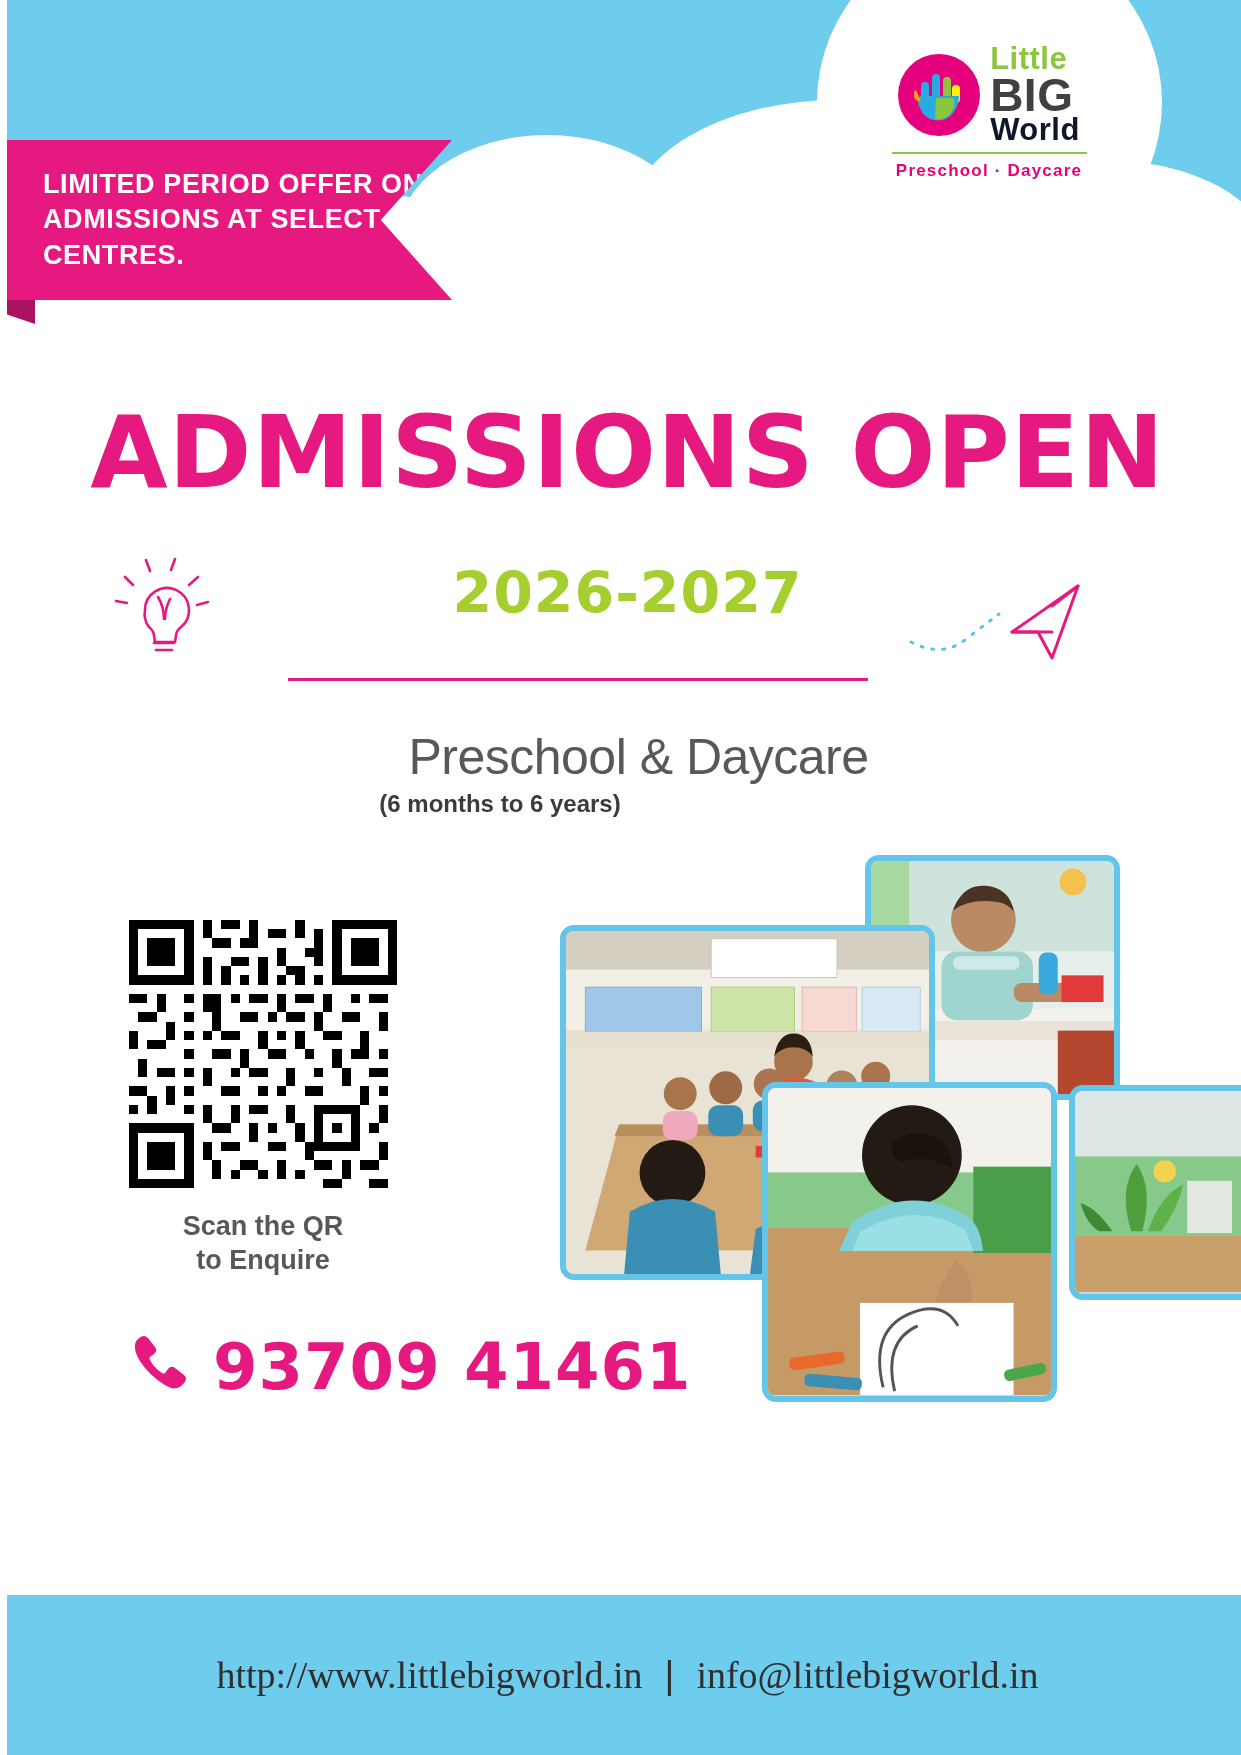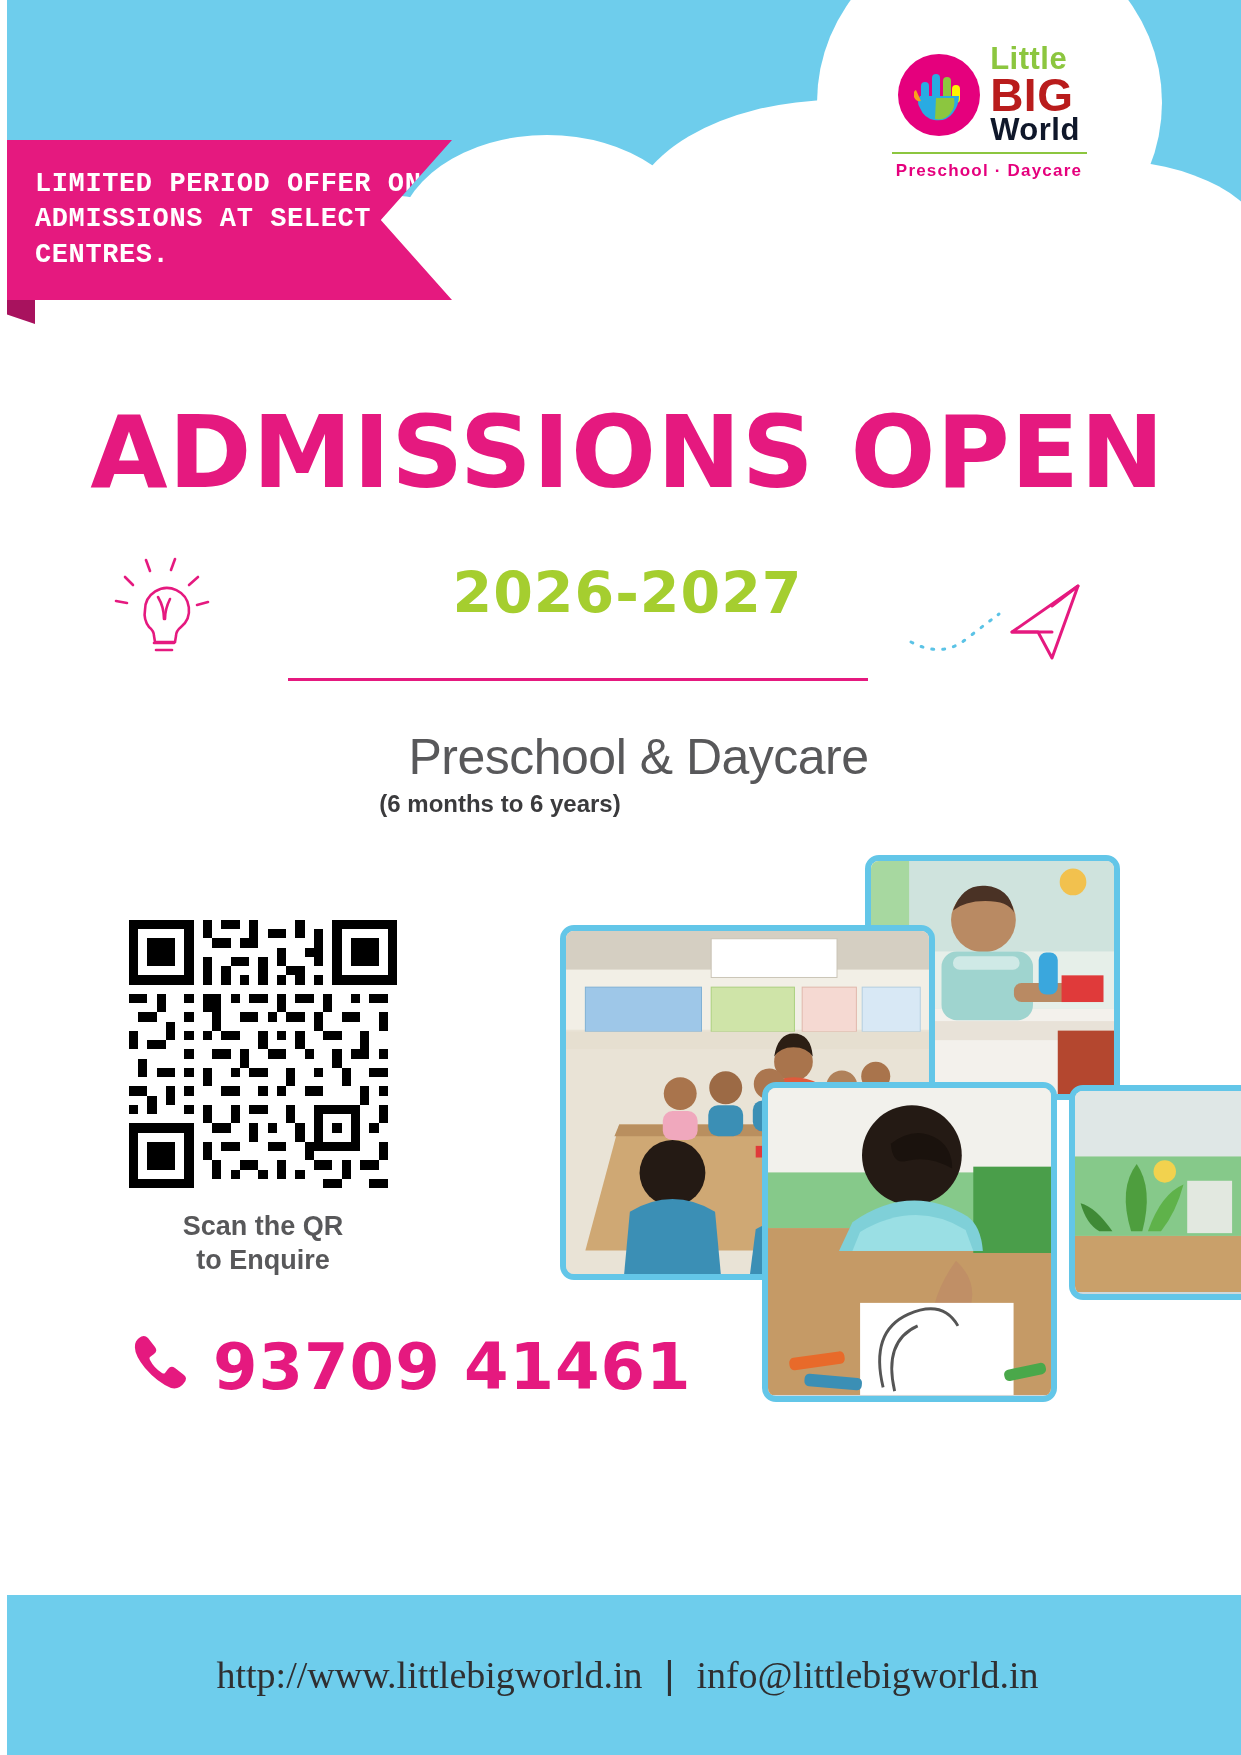--- a/index.html
+++ b/index.html
@@ -94,21 +94,21 @@
   }
   .logo-little {
     font-size: 31px;
     font-weight: bold;
     color: #8cc63f;
     letter-spacing: 0.5px;
   }
   .logo-big {
     font-size: 46px;
     font-weight: bold;
-    color: #b91c1c;
+    color: #404040;
     letter-spacing: 0.5px;
   }
   .logo-world {
     font-size: 31px;
     font-weight: bold;
     color: #0f172a;
     letter-spacing: 0.5px;
     text-align: center;
   }
   .logo-divider {
@@ -147,23 +147,23 @@
     background: #a8125e;
     z-index: 6;
     clip-path: polygon(0 0, 100% 0, 100% 100%, 0 60%);
   }
   .ribbon-text {
     color: #ffffff;
     font-size: 27px;
     font-weight: bold;
     line-height: 1.32;
     letter-spacing: 0.6px;
-    padding-left: 28px;
+    padding-left: 36px;
     text-transform: uppercase;
-    font-family: Liberation Mono, monospace;
+    font-family: Liberation Sans, sans-serif;
   }
 
   
   .headline {
     position: absolute;
     top: 400px;
     left: 0;
     width: 1241px;
     text-align: center;
     font-family: "DejaVu Sans", sans-serif;

